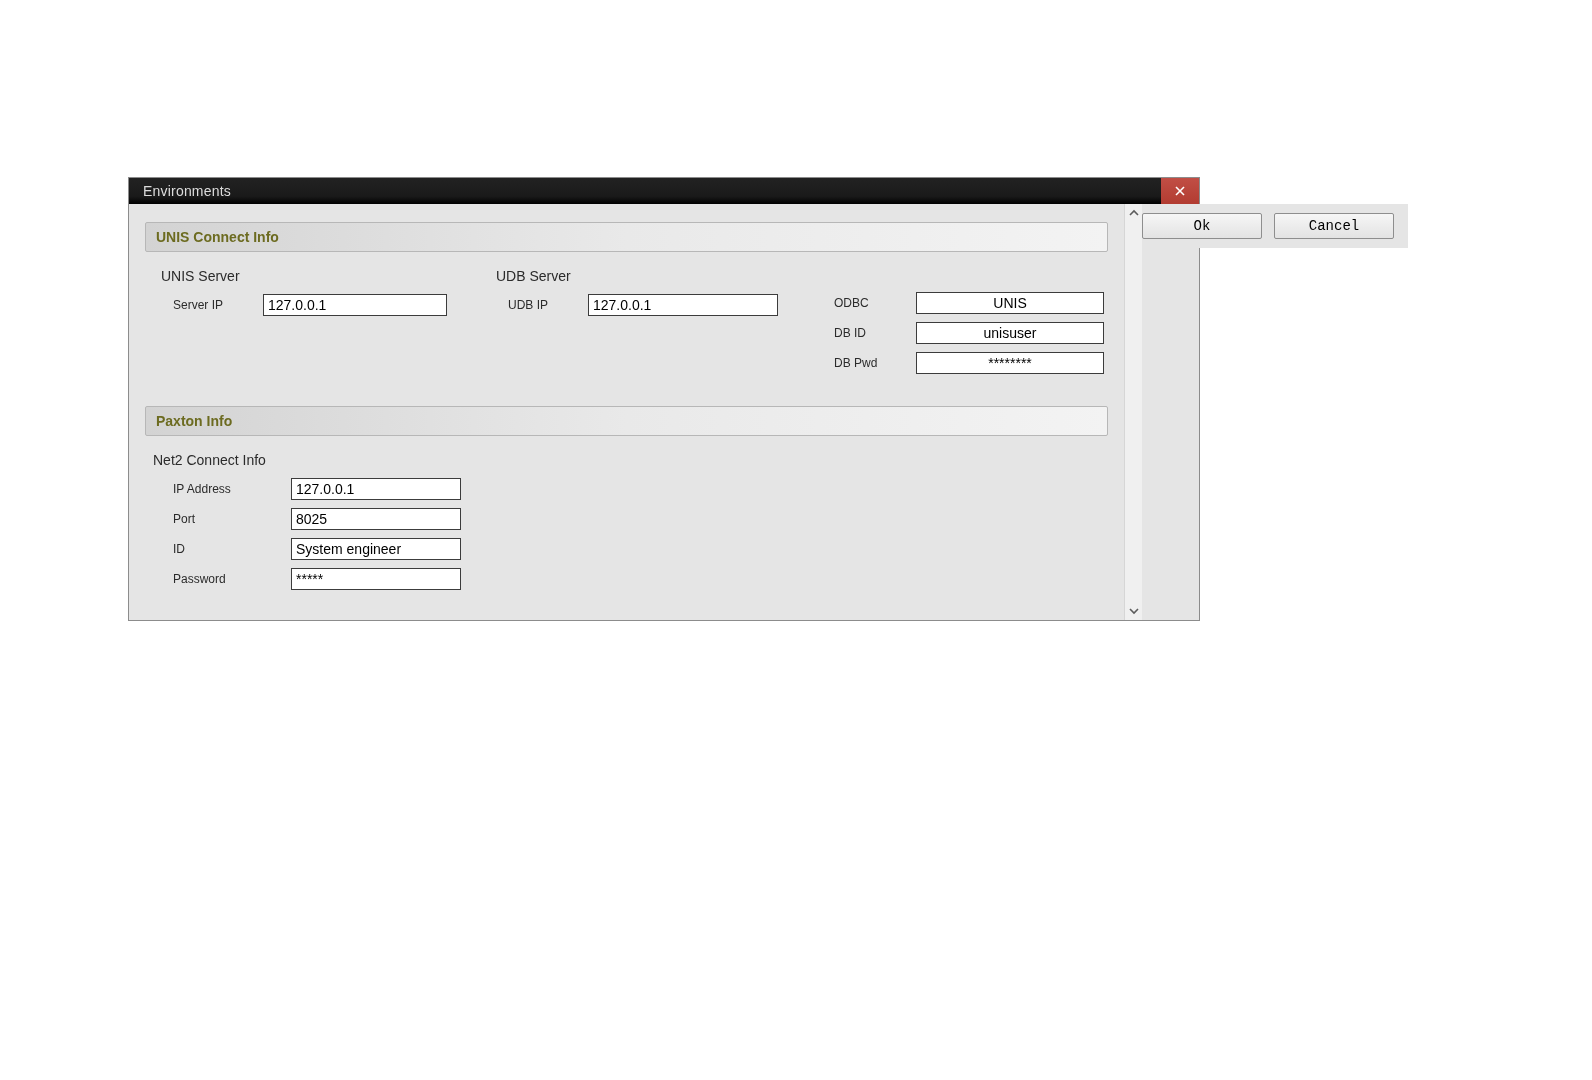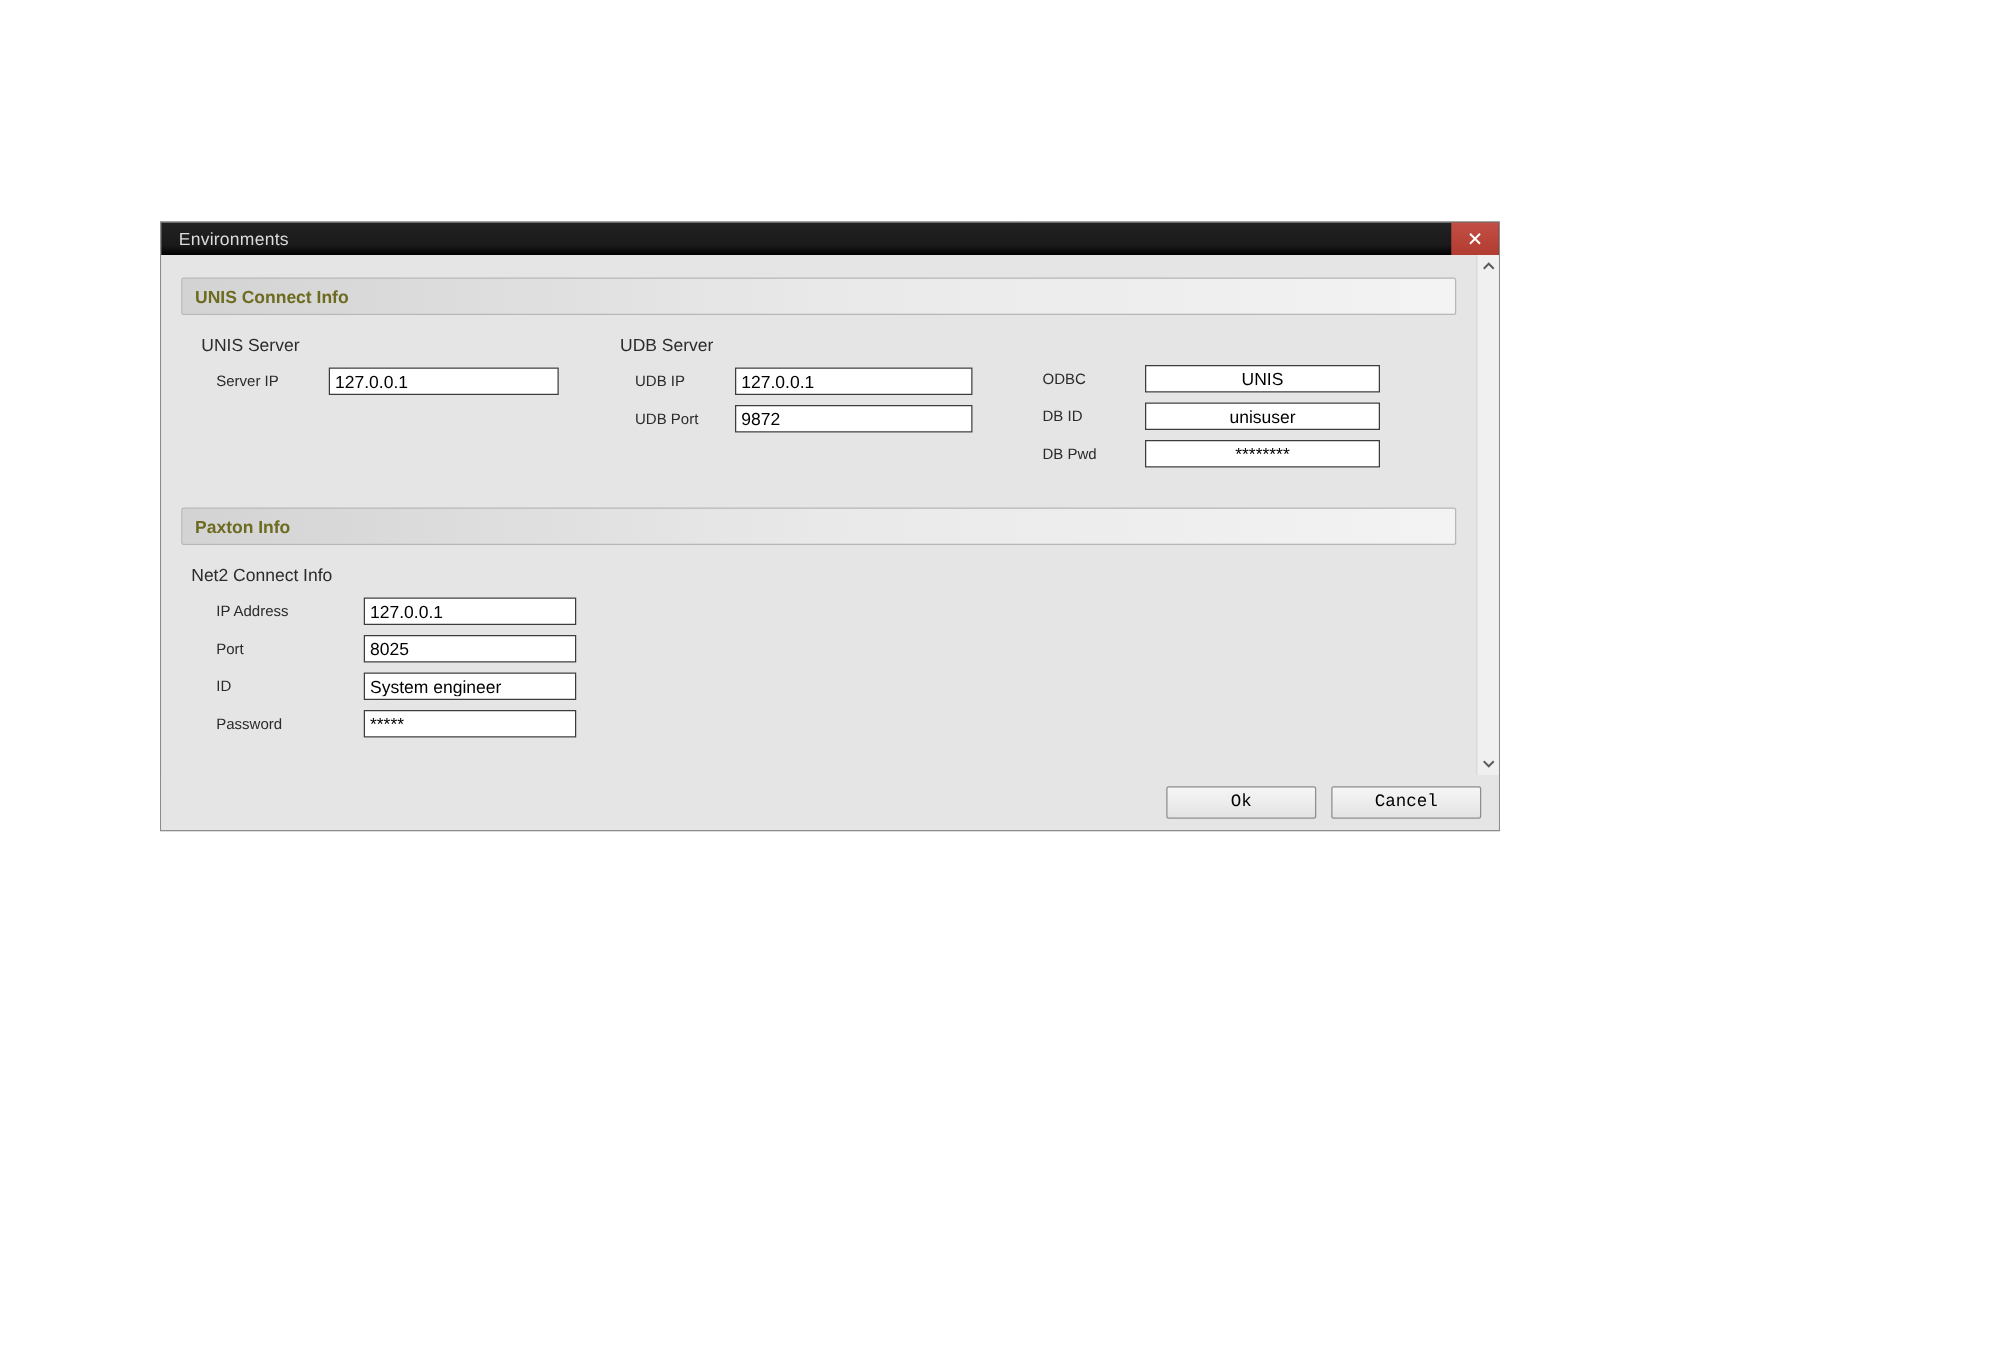--- a/index.html
+++ b/index.html
@@ -47,21 +47,21 @@
     align-items: center;
     justify-content: center;
     color: #fff;
     cursor: pointer;
   }
   .close-btn svg { display:block; }
 
   
   .client {
     display: flex;
-    flex-direction: column;
+    flex-direction: row;
     background: #e5e5e5;
   }
   .scroll-area {
     display: flex;
   }
   .content {
     flex: 1 1 auto;
     padding: 18px 16px 12px 16px;
     box-sizing: border-box;
   }
@@ -217,24 +217,20 @@
               <input type="text" class="w1" value="127.0.0.1" style="">
             </div>
           </div>
 
           <div class="unis-col mid">
             <div class="subheading">UDB Server</div>
             <div class="row">
               <span class="lbl w1">UDB IP</span>
               <input type="text" class="w1" value="127.0.0.1" style="">
             </div>
-            <div class="row">
-              <span class="lbl w1">UDB Port</span>
-              <input type="text" class="w1" value="9872" style="">
-            </div>
           </div>
 
           <div class="unis-col right">
             <div class="pad-top"></div>
             <div class="row">
               <span class="lbl w1">ODBC</span>
               <input type="text" class="w1" value="UNIS" style="">
             </div>
             <div class="row">
               <span class="lbl w1">DB ID</span>

